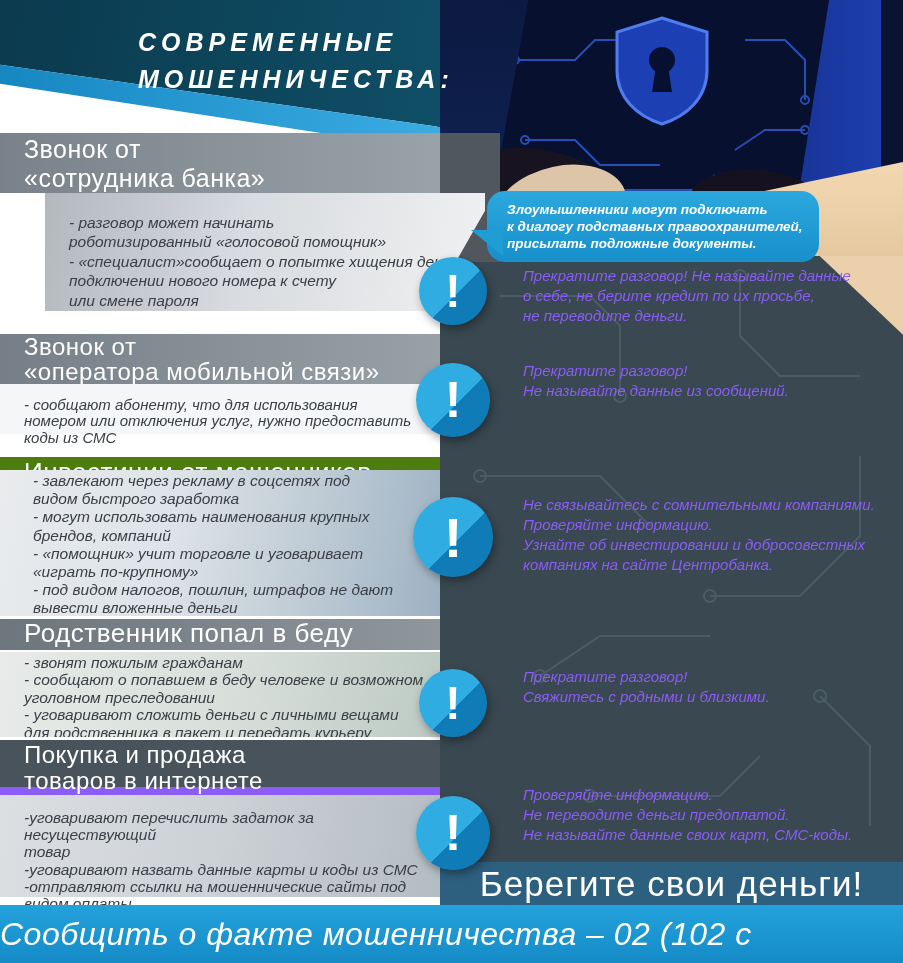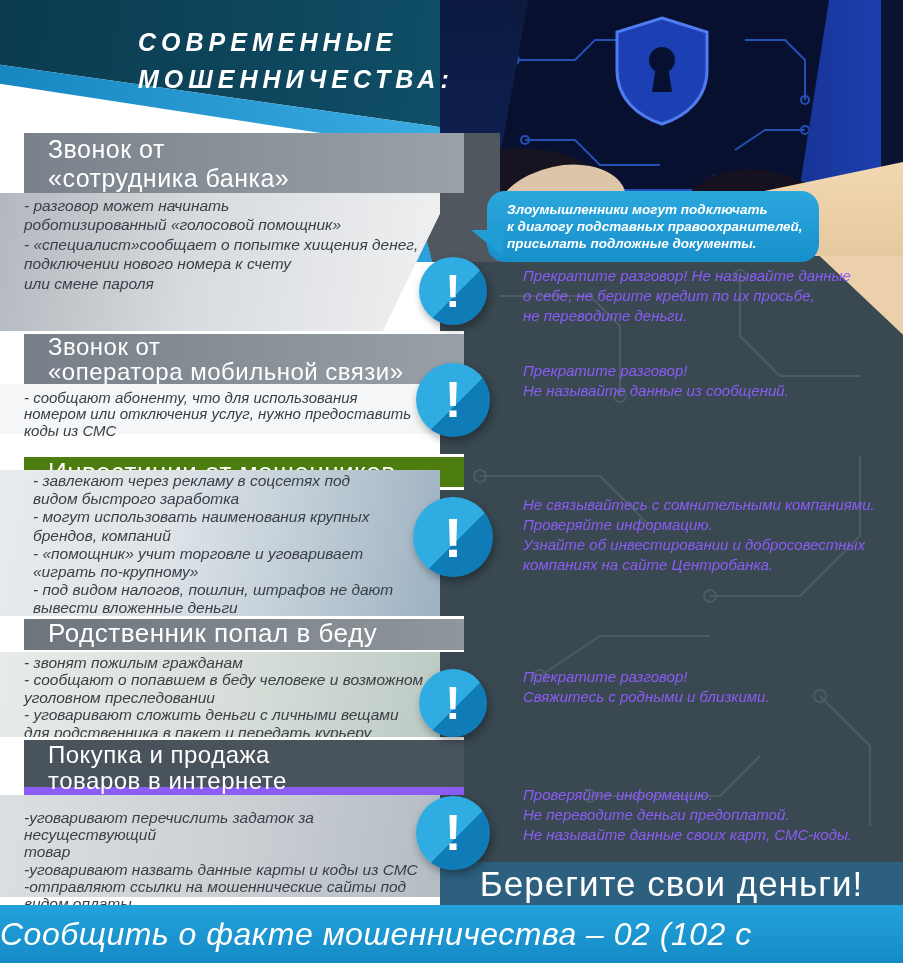--- a/index.html
+++ b/index.html
@@ -43,32 +43,32 @@
   .circuit{position:absolute;left:0;top:0;opacity:.12;}
 
   #slogan-band{left:440px;top:862px;width:463px;height:43px;background:#2d5f7e;
     color:#ffffff;font-size:35px;line-height:43px;text-align:center;letter-spacing:1px;}
 
   
   #s1-backdrop{left:340px;top:133px;width:160px;height:129px;
     background:linear-gradient(76deg,rgba(0,0,0,0) 0 34%,#2ba0da 34% 48%,#51575f 48%);}
 
   
-  .sec-header{left:0;width:440px;color:#ffffff;padding-left:24px;letter-spacing:.5px;margin-left:24px;}
+  .sec-header{left:0;width:440px;color:#ffffff;padding-left:24px;letter-spacing:.5px;}
   .sec-bullets{left:0;width:440px;color:#3a3f46;font-style:italic;padding-left:24px;}
   .sec-bullets .bullet{white-space:pre-line;}
 
   #sec1-header{top:133px;height:60px;font-size:25px;line-height:29px;padding-top:2px;
     background:linear-gradient(90deg,#79818a,#9aa2a9);}
-  #sec1-bullets{top:193px;height:138px;font-size:15.5px;line-height:19.4px;padding-top:3px;
+  #sec1-bullets{top:193px;height:118px;font-size:15.5px;line-height:19.4px;padding-top:20px;
     background:linear-gradient(100deg,#b2b8be,#d8dbdf 45%,#f0f1f2);
-    clip-path:polygon(0 0,100% 0,100% 15%,87% 100%,0 100%);}
+    clip-path:polygon(0 0,100% 0,100% 15%,87% 100%,0 100%);margin-left:45px;}
   #sec2-header{top:331px;height:53px;font-size:24px;line-height:25px;border-top:3px solid #fff;
     background:linear-gradient(90deg,#767e87,#99a1a8);}
-  #sec2-bullets{top:384px;height:50px;font-size:15px;line-height:16.4px;padding-top:6px;background:#f5f6f7;}
+  #sec2-bullets{top:384px;height:50px;font-size:15px;line-height:16.4px;padding-top:13px;background:#f5f6f7;}
   #sec3-header{top:454px;height:36px;font-size:26px;line-height:30px;border-top:3px solid #fff;border-bottom:3px solid #fff;
     background:#4d7c0f;}
   #sec3-bullets{top:470px;height:146px;font-size:15.5px;line-height:18.2px;padding-top:2px;
     background:linear-gradient(100deg,#e9ebed,#dde3e7 40%,#b9c7d2 75%,#9db1c2);padding-left:33px;}
   #sec4-header{top:616px;height:36px;font-size:26px;line-height:29px;border-top:3px solid #fff;border-bottom:2px solid #fff;
     background:linear-gradient(90deg,#6d757d,#8f969c);}
   #sec4-bullets{top:652px;height:85px;font-size:15.5px;line-height:17.4px;padding-top:2px;
     background:linear-gradient(100deg,#e8ebe9,#d7ded9 55%,#bccac4);}
   #sec5-header{top:737px;height:58px;font-size:24px;line-height:26px;padding-top:2px;border-top:3px solid #fff;border-bottom:8px solid #8b5cf6;
     background:#49535b;}

